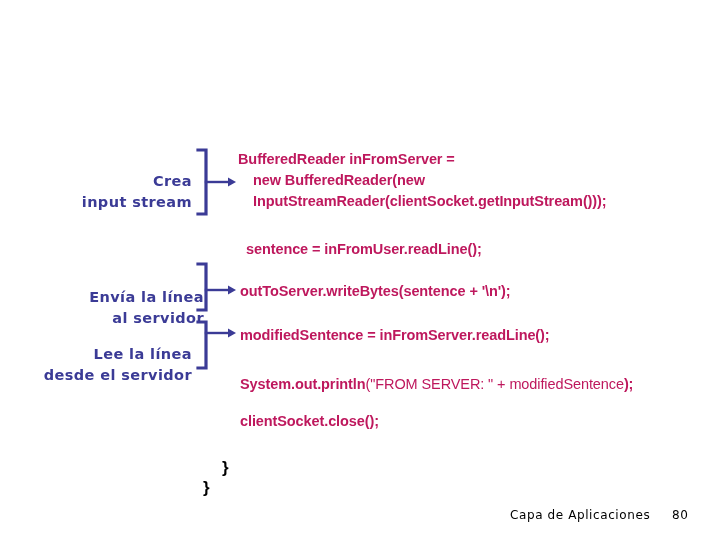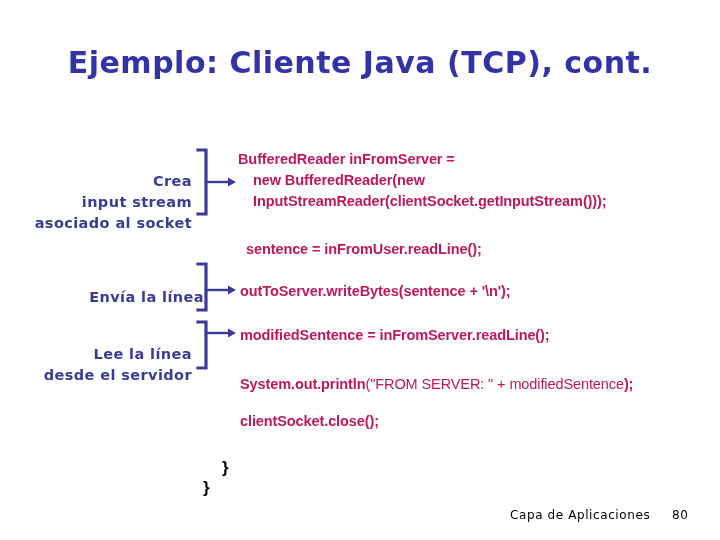--- a/index.html
+++ b/index.html
@@ -86,39 +86,38 @@
     white-space: nowrap;
   }
   #footer-chapter { left: 510px; top: 508px; }
   #footer-page    { left: 672px; top: 508px; }
 </style>
 </head>
 <body>
 
 <div id="slide">
 
-  <div id="slide-title">Ejemplo: Cliente Java (TCP), cont.</div>
 
   <div class="annot-label" style="left: 20px; top: 149px; width: 172px;">
     <div>Crea</div>
     <div>input stream</div>
-    <div>asociado al socket</div>
   </div>
   <div class="bracket-group" style="left: 192px; top: 148px;">
     <svg width="44" height="68" viewBox="0 0 44 68" aria-hidden="true">
       <g stroke="#3b3b96" fill="none" stroke-width="3.2" stroke-linecap="square">
         <path d="M 6,2 L 14,2 L 14,66 L 6,66"></path>
         <line x1="14" y1="34" x2="36" y2="34" stroke-width="2.4"></line>
       </g>
       <polygon points="36,29.5 44,34 36,38.5" fill="#3b3b96"></polygon>
     </svg>
   </div>
 
   <div class="annot-label" style="left: 67px; top: 265px; width: 137px;">
     <div>Envía la línea</div>
+    <div>al servidor</div>
   </div>
   <div class="bracket-group" style="left: 192px; top: 262px;">
     <svg width="44" height="50" viewBox="0 0 44 50" aria-hidden="true">
       <g stroke="#3b3b96" fill="none" stroke-width="3.2" stroke-linecap="square">
         <path d="M 6,2 L 14,2 L 14,48 L 6,48"></path>
         <line x1="14" y1="28" x2="36" y2="28" stroke-width="2.4"></line>
       </g>
       <polygon points="36,23.5 44,28 36,32.5" fill="#3b3b96"></polygon>
     </svg>
   </div>

